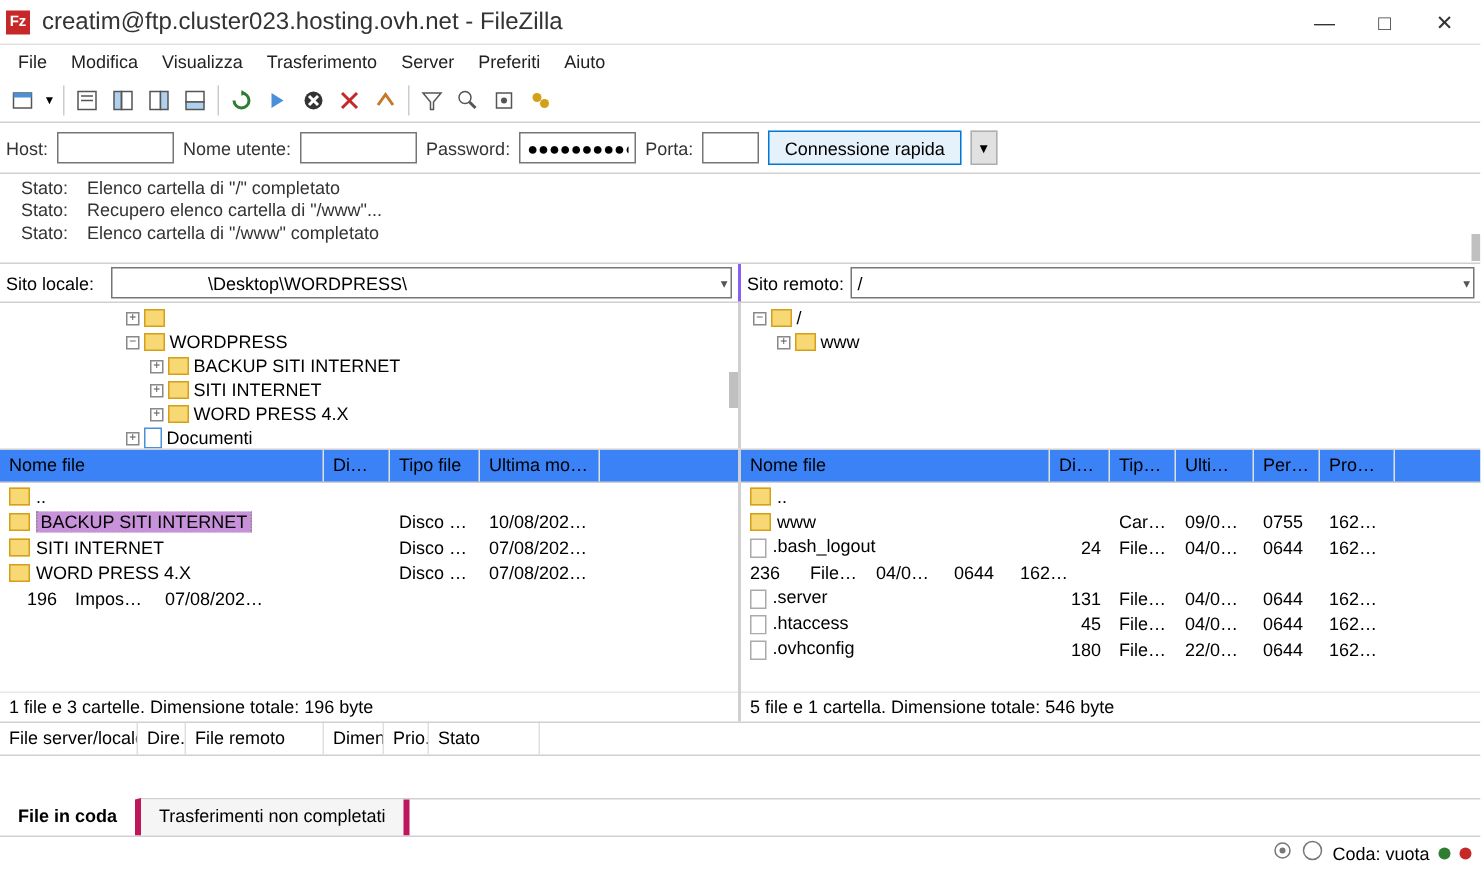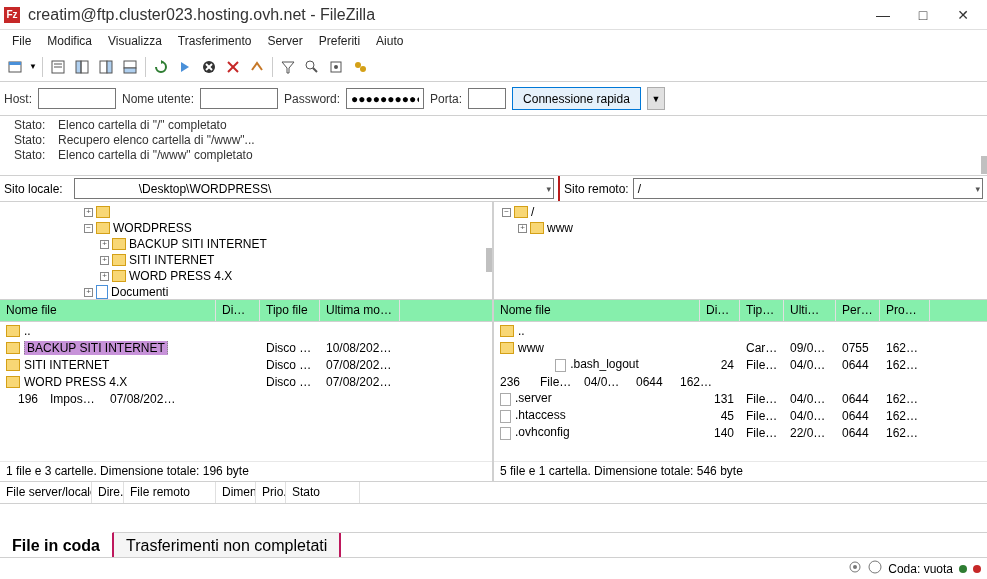--- a/index.html
+++ b/index.html
@@ -18,55 +18,55 @@
 .quickconn input { height: 21px; border: 1px solid #767676; padding: 0 4px; font-size: 12px; }
 .quickconn .btn { height: 23px; padding: 0 10px; border: 1px solid #0078d7; background: #e5f1fb; font-size: 12px; }
 .quickconn .dropdown-btn { width: 18px; height: 23px; border: 1px solid #adadad; background: #e1e1e1; display: flex; align-items: center; justify-content: center; font-size: 9px; }
 .log { height: 60px; overflow: hidden; padding: 2px 14px; border-bottom: 1px solid #d0d0d0; position: relative; }
 .log .row { display: flex; font-size: 12px; line-height: 15px; }
 .log .row .lbl { width: 44px; color: #333; }
 .log .row .msg { color: #333; }
 .log .scrollthumb { position: absolute; right: 0; top: 40px; width: 6px; height: 18px; background: #c0c0c0; }
 .sitebar { height: 26px; display: flex; border-bottom: 1px solid #d0d0d0; }
 .sitebar .half { display: flex; align-items: center; padding: 0 4px; gap: 4px; }
-.sitebar .half.left { width: 560px; border-right: 2px solid #b91c1c; gap: 11px; }
+.sitebar .half.left { width: 494px; border-right: 2px solid #8b5cf6; gap: 11px; }
 .sitebar .half.right { flex: 1; }
 .sitebar label { font-size: 12px; }
 .sitebar .combo { flex: 1; height: 21px; border: 1px solid #767676; display: flex; align-items: center; padding: 0 4px; font-size: 12px; position: relative; }
 .sitebar .combo .arrow { position: absolute; right: 2px; font-size: 9px; color: #555; }
 .trees { height: 98px; display: flex; border-bottom: 1px solid #d0d0d0; position: relative; }
 .trees .half { overflow: hidden; padding: 2px 4px; }
 .trees .half.left { width: 494px; border-right: 2px solid #d0d0d0; position: relative; }
 .trees .half.right { flex: 1; }
 .tree-row { display: flex; align-items: center; height: 16px; font-size: 12px; gap: 3px; }
 .tree-exp { width: 9px; height: 9px; border: 1px solid #888; display: flex; align-items: center; justify-content: center; font-size: 8px; line-height: 8px; color: #555; }
 .tree-folder { width: 14px; height: 12px; display: inline-block; }
 .tree-folder.closed { background: #f8d775; border: 1px solid #d4a017; }
 .tree-folder.open { background: #f8d775; border: 1px solid #d4a017; }
 .tree-doc { width: 12px; height: 14px; background: #fff; border: 1px solid #4a90d9; position: relative; }
 .lists { flex: 1; display: flex; border-bottom: 1px solid #d0d0d0; min-height: 0; }
 .lists .half { display: flex; flex-direction: column; }
 .lists .half.left { width: 494px; border-right: 2px solid #d0d0d0; }
 .lists .half.right { flex: 1; }
-.listhdr { height: 22px; display: flex; border-bottom: 1px solid #d0d0d0; background: #86efac; }
+.listhdr { height: 22px; display: flex; border-bottom: 1px solid #d0d0d0; background: #3b82f6; }
 .listhdr .col { padding: 3px 6px; font-size: 12px; border-right: 1px solid #e0e0e0; overflow: hidden; white-space: nowrap; text-overflow: ellipsis; }
 .listbody { flex: 1; overflow: hidden; }
 .listrow { display: flex; height: 17px; align-items: center; }
 .listrow .cell { padding: 0 6px; font-size: 12px; overflow: hidden; white-space: nowrap; text-overflow: ellipsis; }
 .listrow.sel .cell.name span.txt { background: #c792d9; border: 1px dotted #888; padding: 0 2px; }
 .file-icon { width: 14px; height: 12px; display: inline-block; margin-right: 4px; vertical-align: middle; }
 .file-icon.folder { background: #f8d775; border: 1px solid #d4a017; }
 .file-icon.up { background: #f8d775; border: 1px solid #d4a017; position: relative; }
 .file-icon.file { background: #fff; border: 1px solid #aaa; width: 11px; height: 13px; }
 .statuslocal { height: 20px; padding: 2px 6px; font-size: 12px; border-top: 1px solid #e8e8e8; }
 .queuehdr { height: 22px; display: flex; border-bottom: 1px solid #d0d0d0; }
 .queuehdr .col { padding: 3px 6px; font-size: 12px; border-right: 1px solid #e0e0e0; overflow: hidden; white-space: nowrap; }
 .queuebody { height: 28px; }
 .tabs { height: 25px; display: flex; border-top: 1px solid #d0d0d0; }
-.tabs .tab { padding: 4px 12px; font-size: 16px; border-right: 2px solid #be185d; background: #f5f5f5; }
+.tabs .tab { padding: 4px 12px; font-size: 12px; border-right: 4px solid #be185d; background: #f5f5f5; }
 .tabs .tab.active { background: #fff; font-weight: bold; border-top: 1px solid #fff; margin-top: -1px; }
 .statusbar { height: 22px; display: flex; align-items: center; justify-content: flex-end; padding: 0 6px; gap: 6px; border-top: 1px solid #d0d0d0; font-size: 12px; }
 .statusbar .led { width: 8px; height: 8px; border-radius: 50%; }
 .statusbar .led.g { background: #2e7d32; }
 .statusbar .led.r { background: #c62828; }
 .scrollthumb-tree { position: absolute; right: 0; top: 46px; width: 6px; height: 24px; background: #c0c0c0; }
 </style>
 </head>
 <body>
 
@@ -332,21 +332,21 @@
         </div>
         <div class="listrow">
           <div class="cell name" style="width: 206px;"><span class="file-icon folder"></span><span class="txt">www</span></div>
           <div class="cell" style="width: 40px; text-align: right;"></div>
           <div class="cell" style="width: 44px;">Cartell...</div>
           <div class="cell" style="width: 52px;">09/08/20...</div>
           <div class="cell" style="width: 44px;">0755</div>
           <div class="cell" style="width: 50px;">162011...</div>
         </div>
         <div class="listrow">
-          <div class="cell name" style="width: 206px; text-align: center;"><span class="file-icon file"></span><span class="txt">.bash_logout</span></div>
+          <div class="cell name" style="width: 206px;"><span class="file-icon file"></span><span class="txt">.bash_logout</span></div>
           <div class="cell" style="width: 40px; text-align: right;">24</div>
           <div class="cell" style="width: 44px;">File BA...</div>
           <div class="cell" style="width: 52px;">04/05/20...</div>
           <div class="cell" style="width: 44px;">0644</div>
           <div class="cell" style="width: 50px;">162011...</div>
         </div>
         <div class="listrow">
           <div class="cell" style="width: 40px; text-align: left;">236</div>
           <div class="cell" style="width: 44px;">File BA...</div>
           <div class="cell" style="width: 52px;">04/05/20...</div>
@@ -364,21 +364,21 @@
         <div class="listrow">
           <div class="cell name" style="width: 206px;"><span class="file-icon file"></span><span class="txt">.htaccess</span></div>
           <div class="cell" style="width: 40px; text-align: right;">45</div>
           <div class="cell" style="width: 44px;">File HT...</div>
           <div class="cell" style="width: 52px;">04/05/20...</div>
           <div class="cell" style="width: 44px;">0644</div>
           <div class="cell" style="width: 50px;">162011...</div>
         </div>
         <div class="listrow">
           <div class="cell name" style="width: 206px;"><span class="file-icon file"></span><span class="txt">.ovhconfig</span></div>
-          <div class="cell" style="width: 40px; text-align: right;">140</div>
+          <div class="cell" style="width: 40px; text-align: right;">180</div>
           <div class="cell" style="width: 44px;">File OV...</div>
           <div class="cell" style="width: 52px;">22/06/20...</div>
           <div class="cell" style="width: 44px;">0644</div>
           <div class="cell" style="width: 50px;">162011...</div>
         </div>
       </div>
     <div class="statuslocal">5 file e 1 cartella. Dimensione totale: 546 byte</div>
   </div>
 </div>
 

